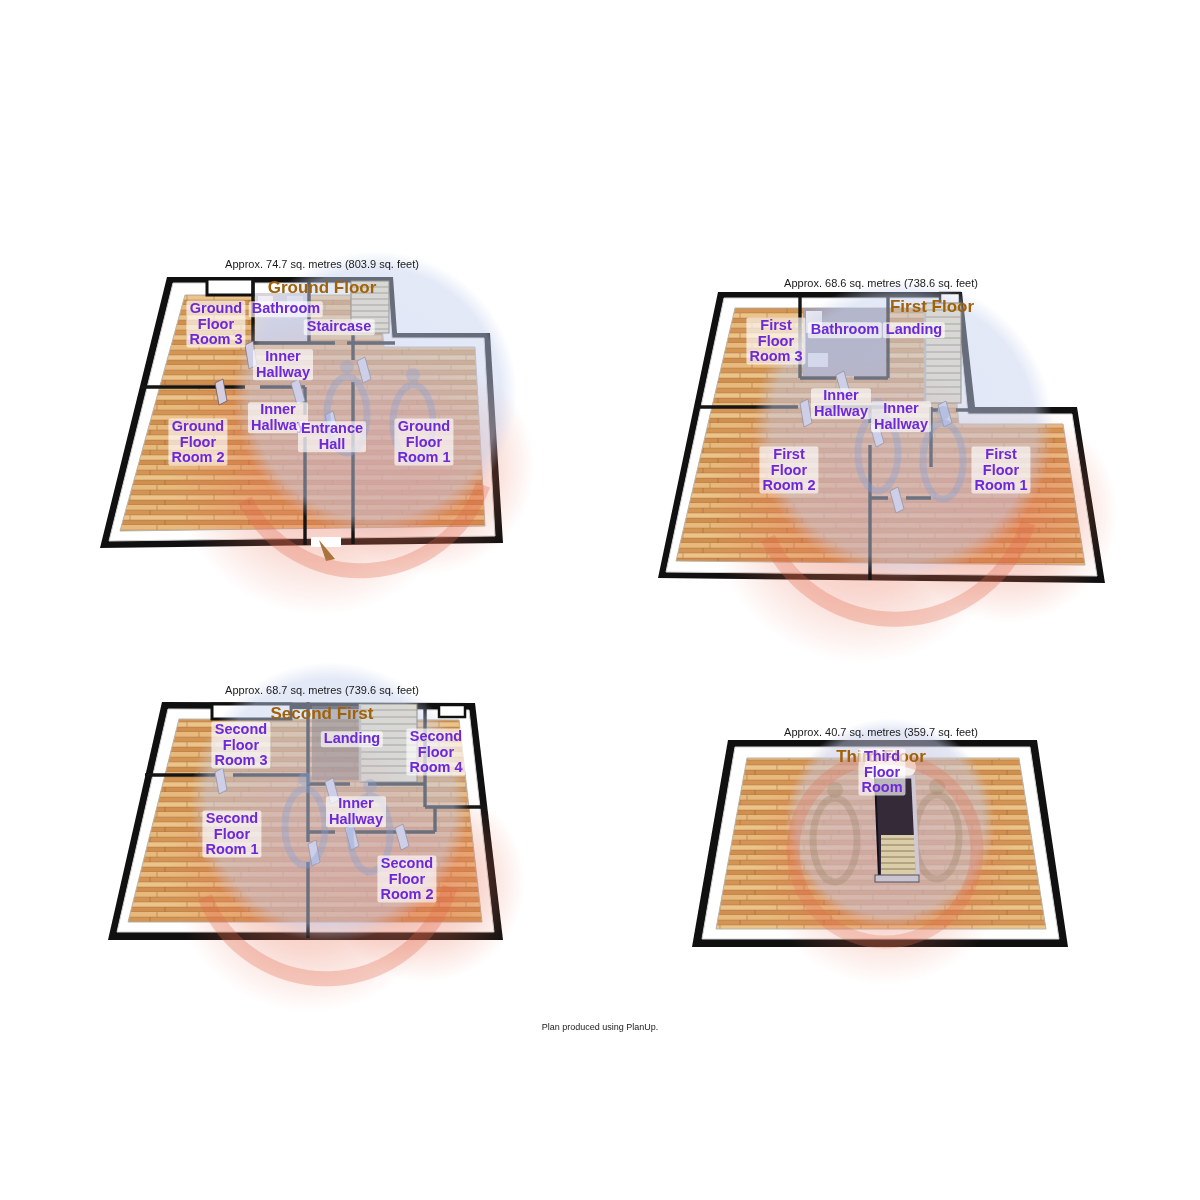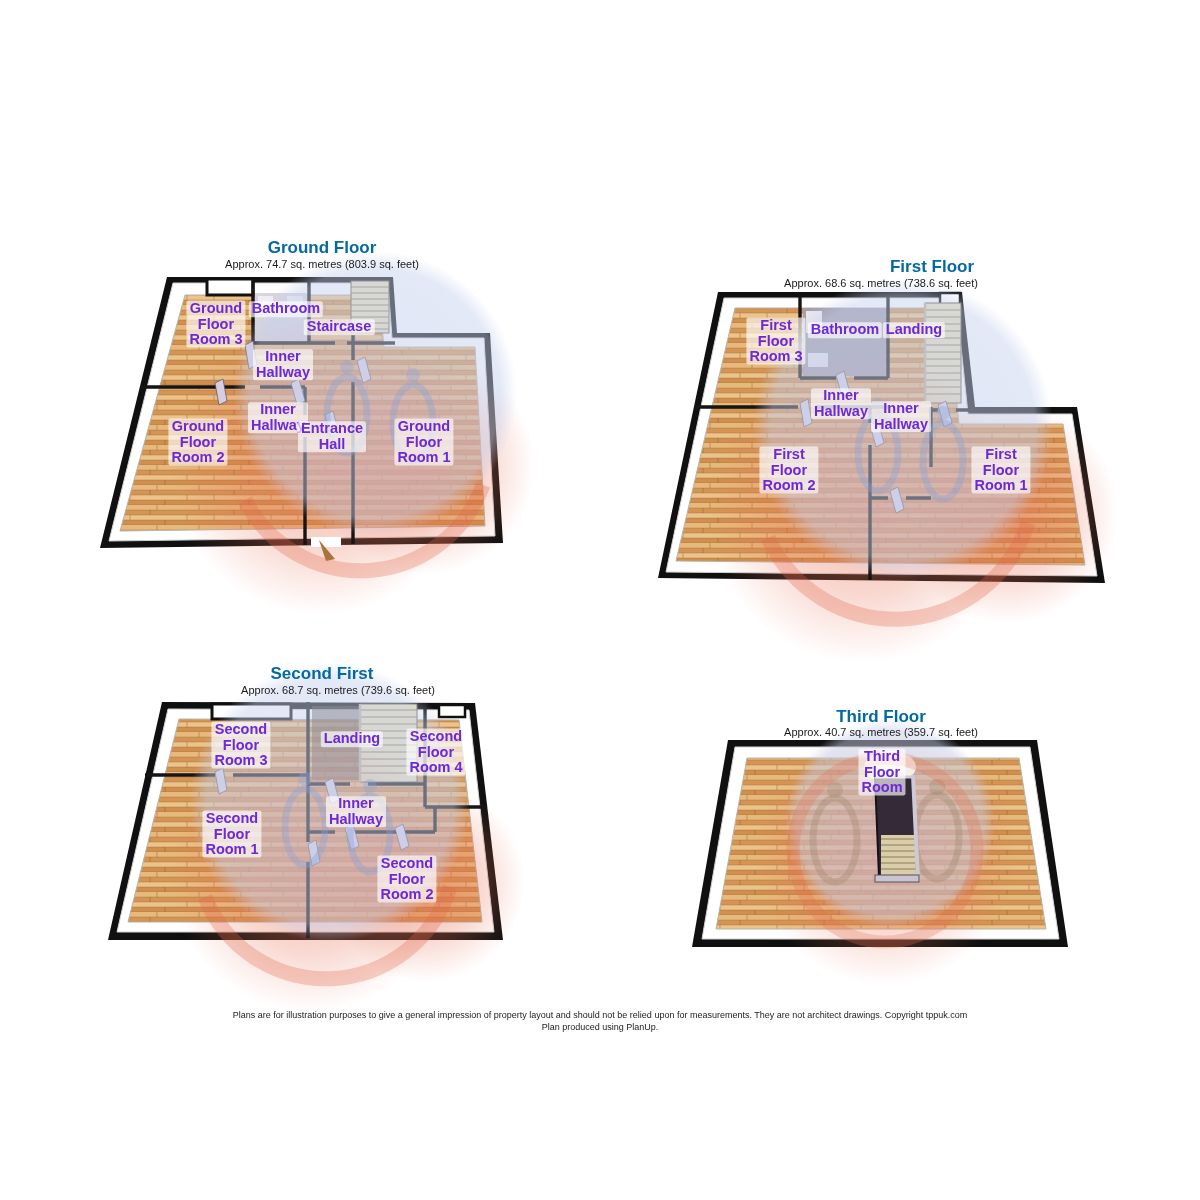--- a/index.html
+++ b/index.html
@@ -3,21 +3,21 @@
 <meta charset="utf-8">
 <style>
   html,body{margin:0;padding:0;background:#ffffff;}
   .canvas{
     position:relative;width:1200px;height:1200px;background:#ffffff;overflow:hidden;
     font-family:"Liberation Sans",sans-serif;
   }
   svg{position:absolute;left:0;top:0;}
   .floor-title{
     position:absolute;transform:translateX(-50%);
-    font:bold 17px/1.1 "Liberation Sans",sans-serif;color:#0369a1;white-space:nowrap;
+    font:bold 17px/1.1 "Liberation Sans",sans-serif;color:#a16207;white-space:nowrap;margin-top:40px;
   }
   .floor-area{
     position:absolute;transform:translateX(-50%);
     font:11px/1.1 "Liberation Sans",sans-serif;color:#1a1a1a;white-space:nowrap;
   }
   .room-label{
     position:absolute;transform:translate(-50%,-50%);
     font:bold 14.5px/1.08 "Liberation Sans",sans-serif;color:#6d28d9;
     text-align:center;white-space:pre-line;
     background:rgba(255,255,255,0.66);padding:0 3px;border-radius:2px;
@@ -215,21 +215,21 @@
     </g>
   </svg>
 
   <div class="floor-title" style="left:322px;top:239px">Ground Floor</div>
   <div class="floor-area" style="left:322px;top:258px">Approx. 74.7 sq. metres (803.9 sq. feet)</div>
 
   <div class="floor-title" style="left:932px;top:258px">First Floor</div>
   <div class="floor-area" style="left:881px;top:277px">Approx. 68.6 sq. metres (738.6 sq. feet)</div>
 
   <div class="floor-title" style="left:322px;top:665px">Second First</div>
-  <div class="floor-area" style="left:338px;top:684px">Approx. 68.7 sq. metres (739.6 sq. feet)</div>
+  <div class="floor-area" style="left:322px;top:684px">Approx. 68.7 sq. metres (739.6 sq. feet)</div>
 
   <div class="floor-title" style="left:881px;top:708px">Third Floor</div>
   <div class="floor-area" style="left:881px;top:726px">Approx. 40.7 sq. metres (359.7 sq. feet)</div>
 
   <div class="room-label" style="left:216px;top:324px">Ground
 Floor
 Room 3</div>
   <div class="room-label" style="left:286px;top:309px">Bathroom</div>
   <div class="room-label" style="left:339px;top:327px">Staircase</div>
   <div class="room-label" style="left:283px;top:365px">Inner
@@ -274,16 +274,15 @@
 Floor
 Room 1</div>
   <div class="room-label" style="left:407px;top:879px">Second
 Floor
 Room 2</div>
 
   <div class="room-label" style="left:882px;top:772px">Third
 Floor
 Room</div>
 
-  <div class="disclaimer" style="left:600px;top:1010px">Plans are for illustration purposes to give a general impression of property layout and should not be relied upon for measurements. They are not architect drawings.  Copyright tppuk.com</div>
   <div class="disclaimer" style="left:600px;top:1022px">Plan produced using PlanUp.</div>
 
 </div>
 
 </body></html>

